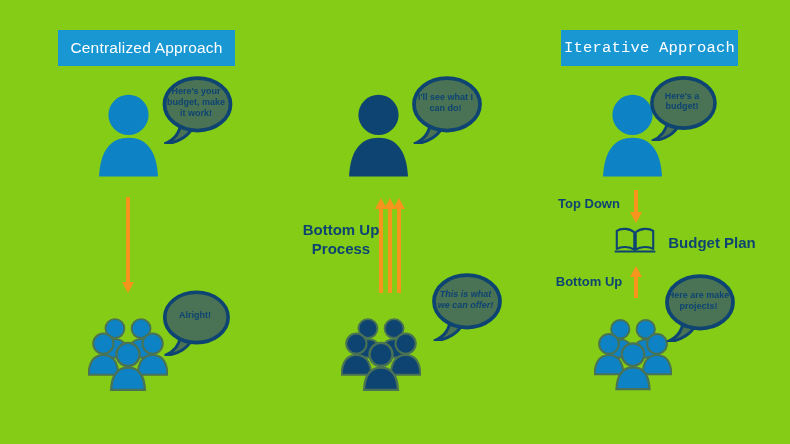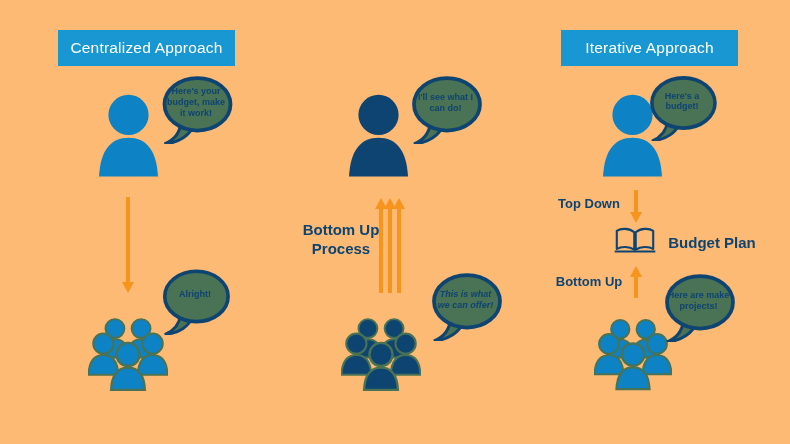--- a/index.html
+++ b/index.html
@@ -1,19 +1,19 @@
 <!DOCTYPE html>
 <html><head>
 <meta charset="utf-8">
 <style>
   html,body{margin:0;padding:0;}
   #canvas{
     position:relative;
     width:790px;height:444px;
-    background:#fdba74;
+    background:#84cc16;
     overflow:hidden;
     font-family:"Liberation Sans",sans-serif;
   }
   .hdr{
     position:absolute;height:36px;
     display:flex;align-items:center;justify-content:center;
     color:#ffffff;font-size:15.5px;letter-spacing:.2px;
   }
   .hdr.light{background:#1897d3;}
   .hdr.dark{background:#0e4472;}
@@ -77,21 +77,21 @@
   <div class="crowd" style="left:88px;top:316px;width:80px;height:80px;">
     <svg viewBox="0 0 100 104">
       <use href="#fig" transform="translate(33,36) scale(0.82)" fill="#0d82c4" stroke="#4a7254" stroke-width="3"></use>
       <use href="#fig" transform="translate(67,36) scale(0.82)" fill="#0d82c4" stroke="#4a7254" stroke-width="3"></use>
       <use href="#fig" transform="translate(18,57) scale(0.88)" fill="#0d82c4" stroke="#4a7254" stroke-width="3"></use>
       <use href="#fig" transform="translate(82,57) scale(0.88)" fill="#0d82c4" stroke="#4a7254" stroke-width="3"></use>
       <use href="#fig" transform="translate(50,74) scale(1)" fill="#0d82c4" stroke="#4a7254" stroke-width="3"></use>
     </svg>
   </div>
 
-  <div class="bubble" style="left:159px;top:268px;width:72px;height:67px;">
+  <div class="bubble" style="left:159px;top:289px;width:72px;height:67px;">
     <svg viewBox="0 0 100 92">
       <path d="M30 64 C28 80 18 88 8 92 C28 90 42 80 46 68 Z" fill="#4a7254" stroke="#0e4472" stroke-width="4"></path>
       <ellipse cx="52" cy="39" rx="44" ry="35" fill="#4a7254" stroke="#0e4472" stroke-width="5"></ellipse>
     </svg>
     <div class="txt">Alright!</div>
   </div>
 
 
   <div class="person" style="left:345px;top:92px;width:67px;height:86px;">
     <svg viewBox="0 0 100 128">
@@ -129,21 +129,21 @@
   </div>
 
   <div class="bubble" style="left:428px;top:272px;width:75px;height:69px;font-style:italic;">
     <svg viewBox="0 0 100 92">
       <path d="M30 64 C28 80 18 88 8 92 C28 90 42 80 46 68 Z" fill="#4a7254" stroke="#0e4472" stroke-width="4"></path>
       <ellipse cx="52" cy="39" rx="44" ry="35" fill="#4a7254" stroke="#0e4472" stroke-width="5"></ellipse>
     </svg>
     <div class="txt">This is what we can offer!</div>
   </div>
 
-  <div class="hdr light" style="left:561px;top:30px;width:177px;">Iterative Approach</div>
+  <div class="hdr light" style="left:561px;top:30px;width:177px;font-family:Liberation Mono, monospace;">Iterative Approach</div>
 
   <div class="person" style="left:599px;top:92px;width:67px;height:86px;">
     <svg viewBox="0 0 100 128">
         <use href="#fig" transform="translate(50,82) scale(2)" fill="#0d82c4"></use>
       </svg>
   </div>
 
   <div class="bubble" style="left:644px;top:75px;width:76px;height:66px;">
     <svg viewBox="0 0 100 92">
       <path d="M30 64 C28 80 18 88 8 92 C28 90 42 80 46 68 Z" fill="#4a7254" stroke="#0e4472" stroke-width="4"></path>

